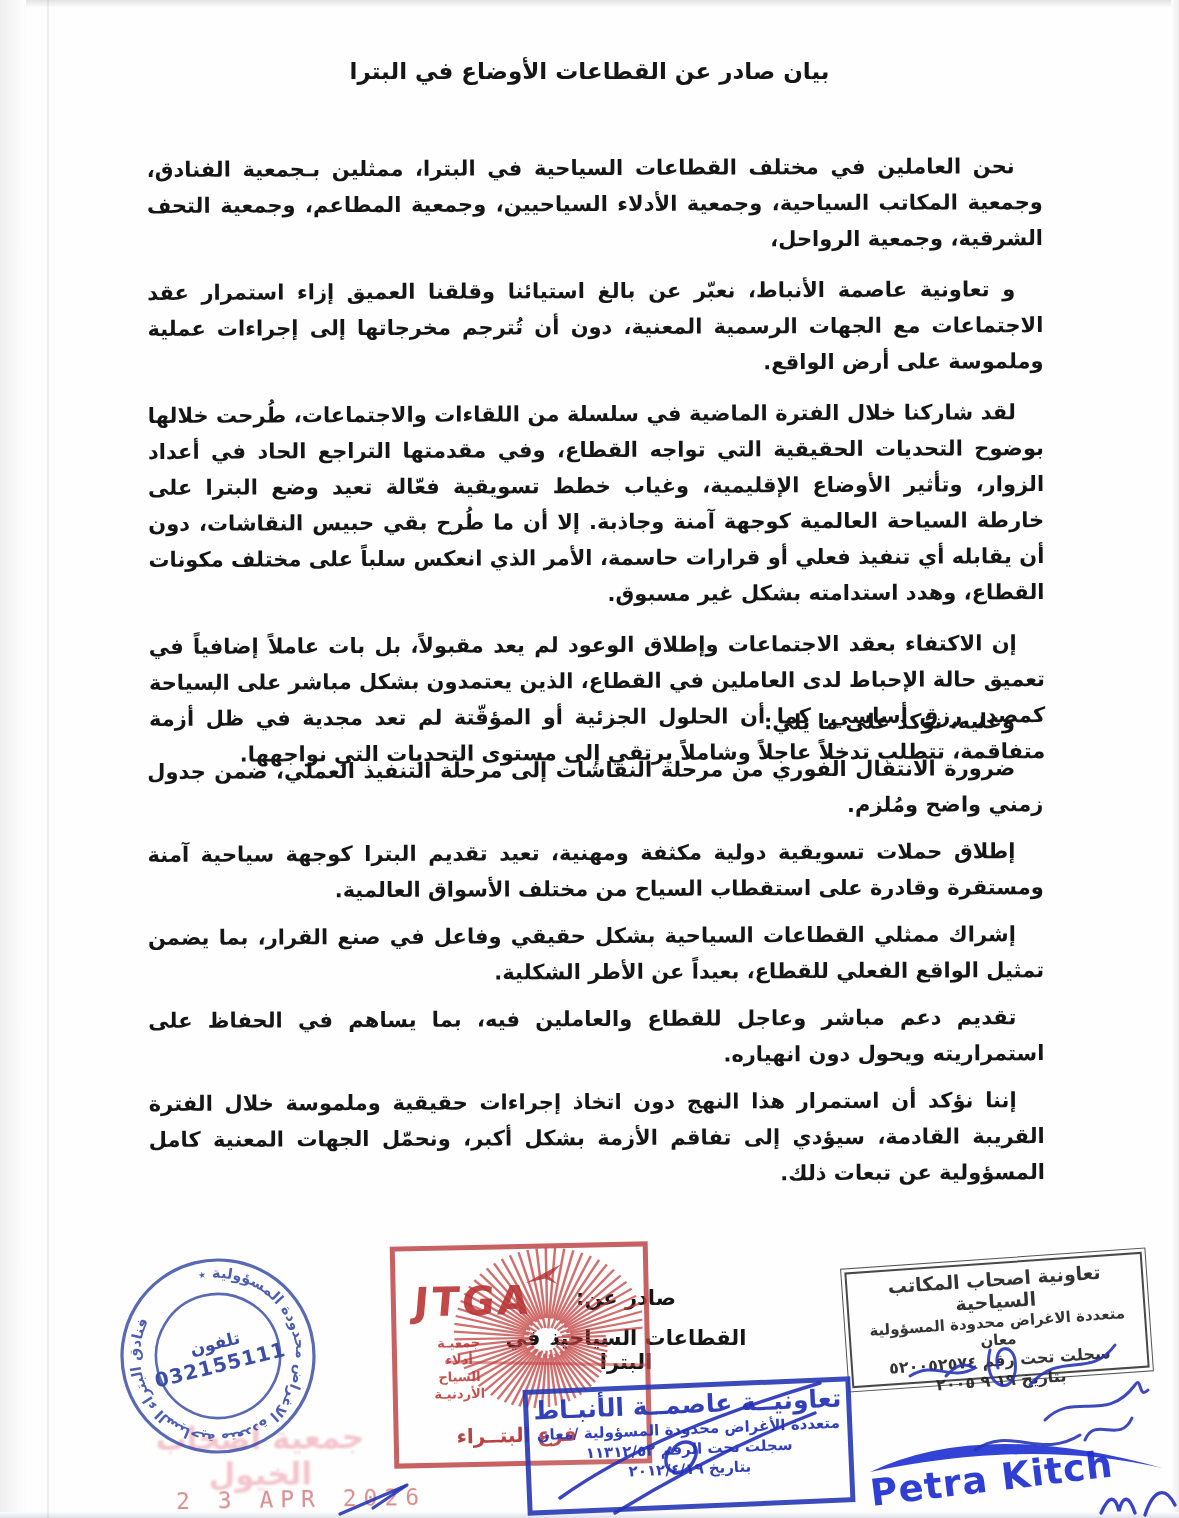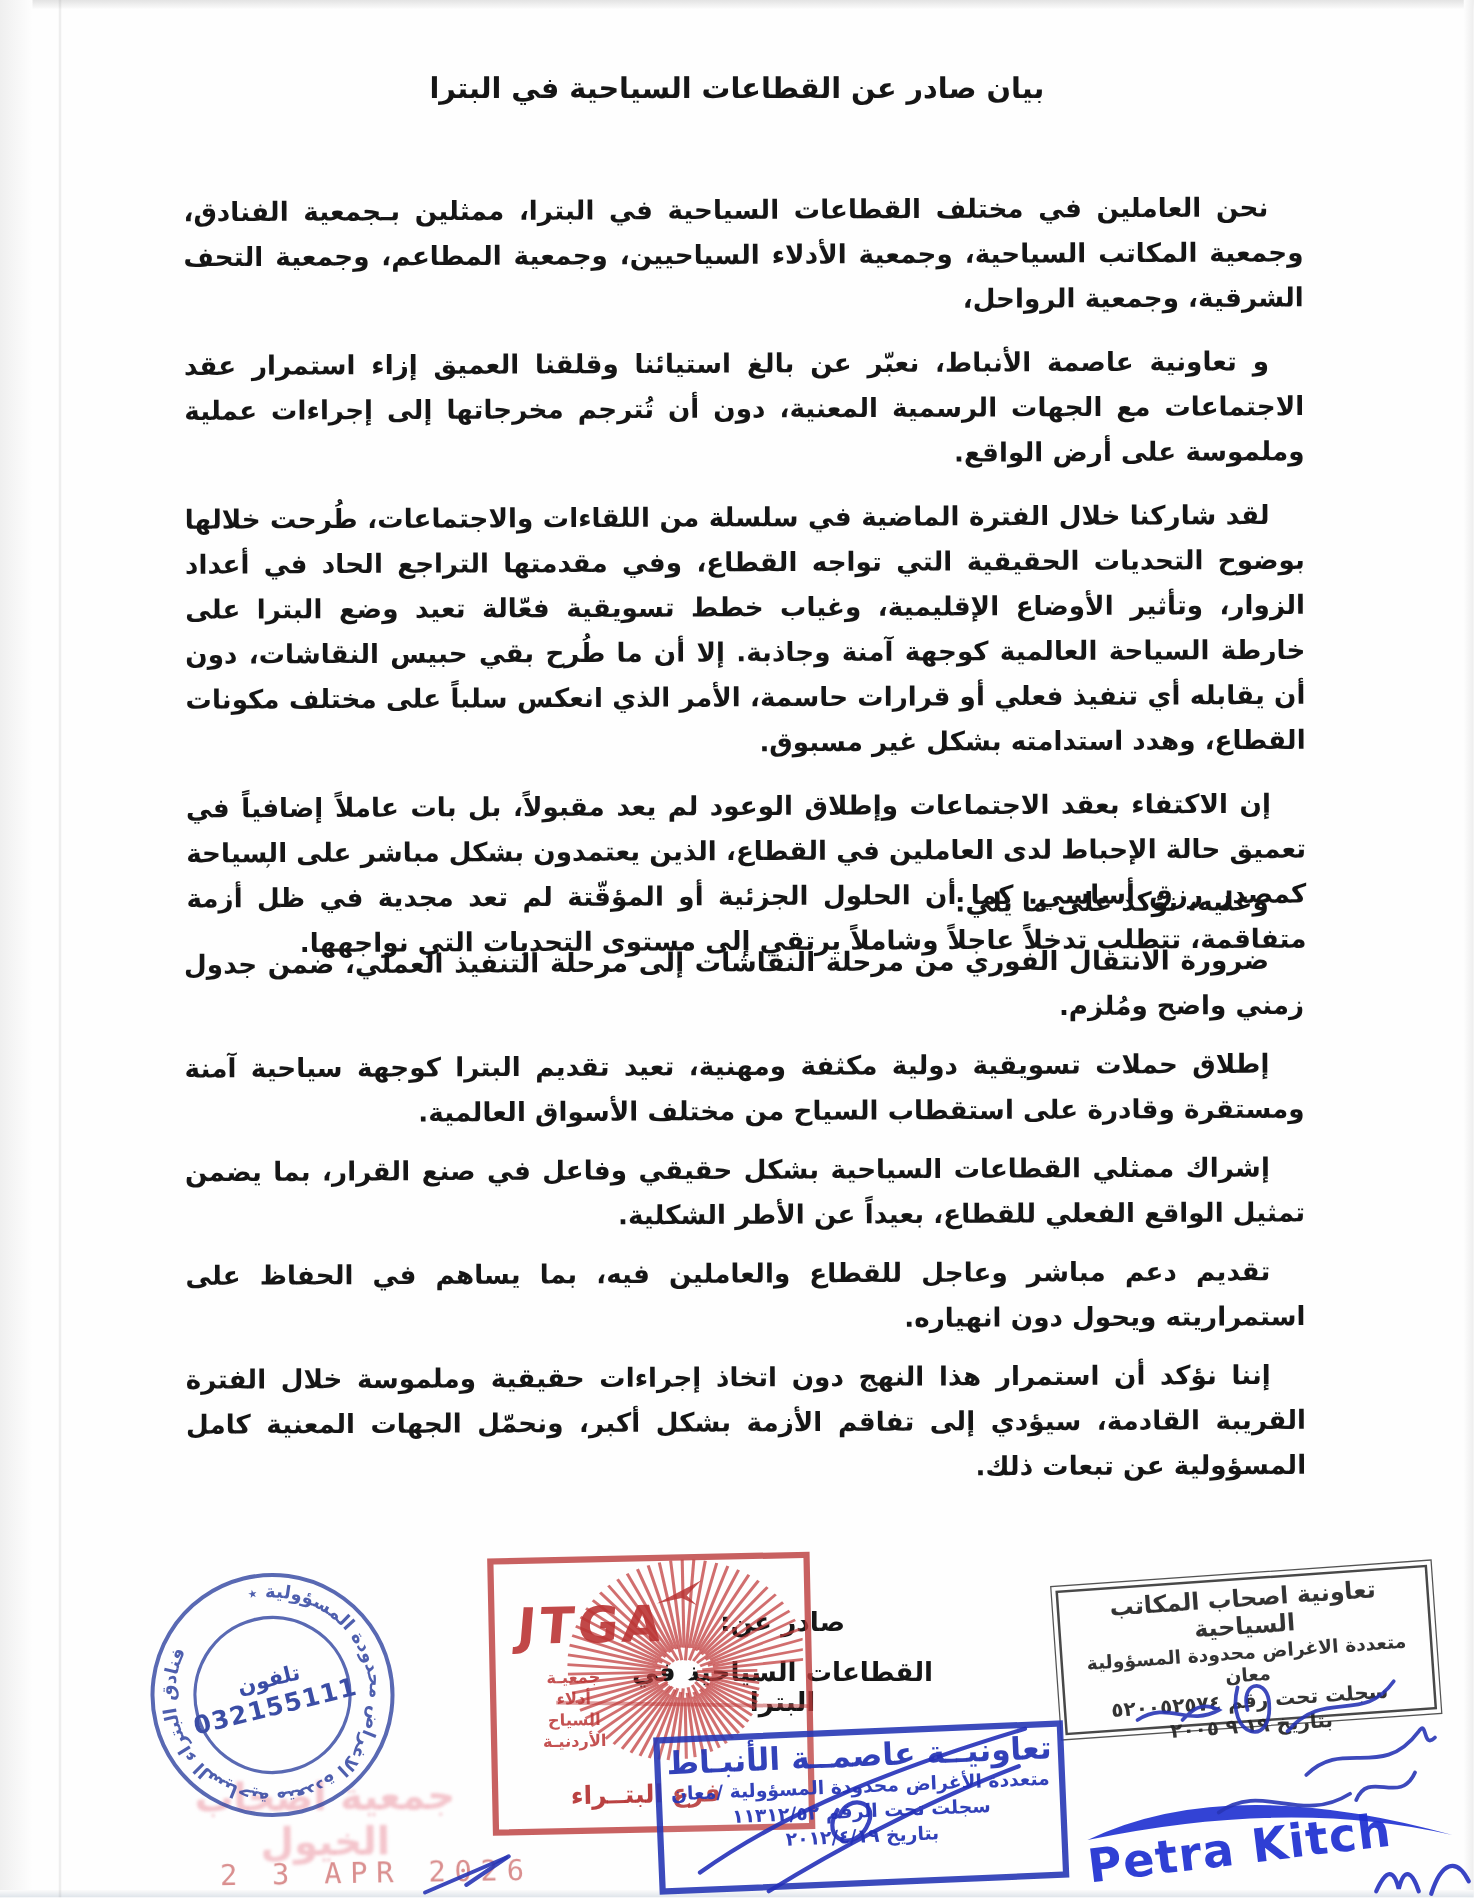--- a/index.html
+++ b/index.html
@@ -86,21 +86,21 @@
 </style>
 </head>
 <body>
 
 <div class="edge-top"></div>
 <div class="edge-left"></div>
 <div class="edge-right"></div>
 <div class="edge-bottom"></div>
 <div class="fold-line"></div>
 
-<div class="title">بيان صادر عن القطاعات السياحية في البترا</div>
+<div class="title">بيان صادر عن القطاعات الأوضاع في البترا</div>
 
 <div id="block1" class="textblock">
   <p>نحن العاملين في مختلف القطاعات السياحية في البترا، ممثلين بـجمعية الفنادق، وجمعية المكاتب السياحية، وجمعية الأدلاء السياحيين، وجمعية المطاعم، وجمعية التحف الشرقية، وجمعية الرواحل،</p>
   <p>و تعاونية عاصمة الأنباط، نعبّر عن بالغ استيائنا وقلقنا العميق إزاء استمرار عقد الاجتماعات مع الجهات الرسمية المعنية، دون أن تُترجم مخرجاتها إلى إجراءات عملية وملموسة على أرض الواقع.</p>
   <p>لقد شاركنا خلال الفترة الماضية في سلسلة من اللقاءات والاجتماعات، طُرحت خلالها بوضوح التحديات الحقيقية التي تواجه القطاع، وفي مقدمتها التراجع الحاد في أعداد الزوار، وتأثير الأوضاع الإقليمية، وغياب خطط تسويقية فعّالة تعيد وضع البترا على خارطة السياحة العالمية كوجهة آمنة وجاذبة. إلا أن ما طُرح بقي حبيس النقاشات، دون أن يقابله أي تنفيذ فعلي أو قرارات حاسمة، الأمر الذي انعكس سلباً على مختلف مكونات القطاع، وهدد استدامته بشكل غير مسبوق.</p>
   <p>إن الاكتفاء بعقد الاجتماعات وإطلاق الوعود لم يعد مقبولاً، بل بات عاملاً إضافياً في تعميق حالة الإحباط لدى العاملين في القطاع، الذين يعتمدون بشكل مباشر على السياحة كمصدر رزق أساسي. كما أن الحلول الجزئية أو المؤقّتة لم تعد مجدية في ظل أزمة متفاقمة، تتطلب تدخلاً عاجلاً وشاملاً يرتقي إلى مستوى التحديات التي نواجهها.</p>
 </div>
 
 <div class="artifact-mark">٬</div>
 

